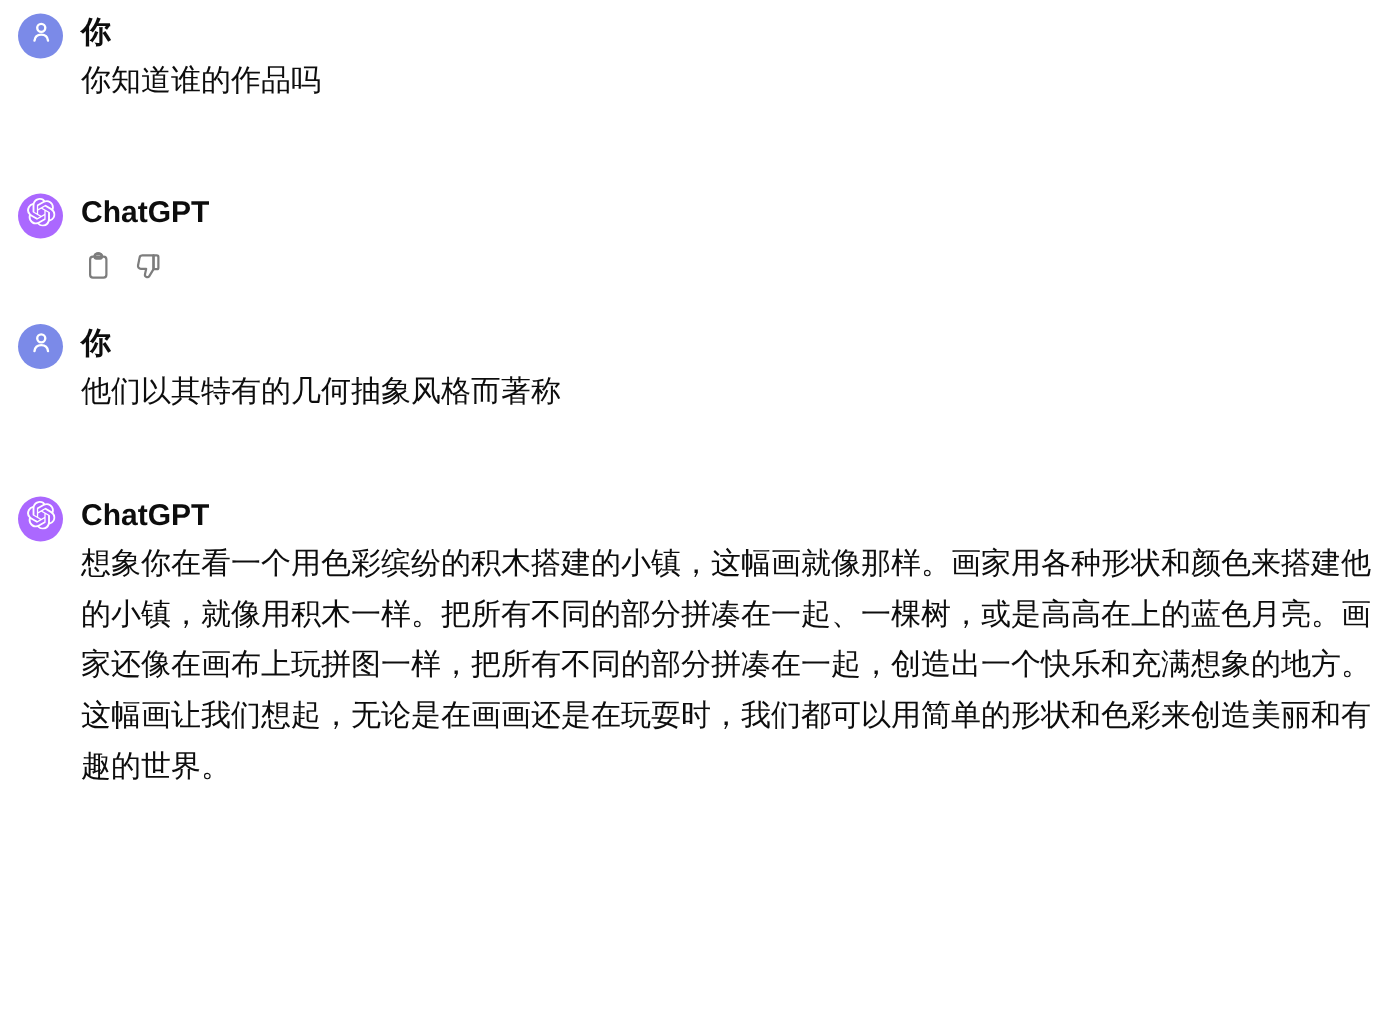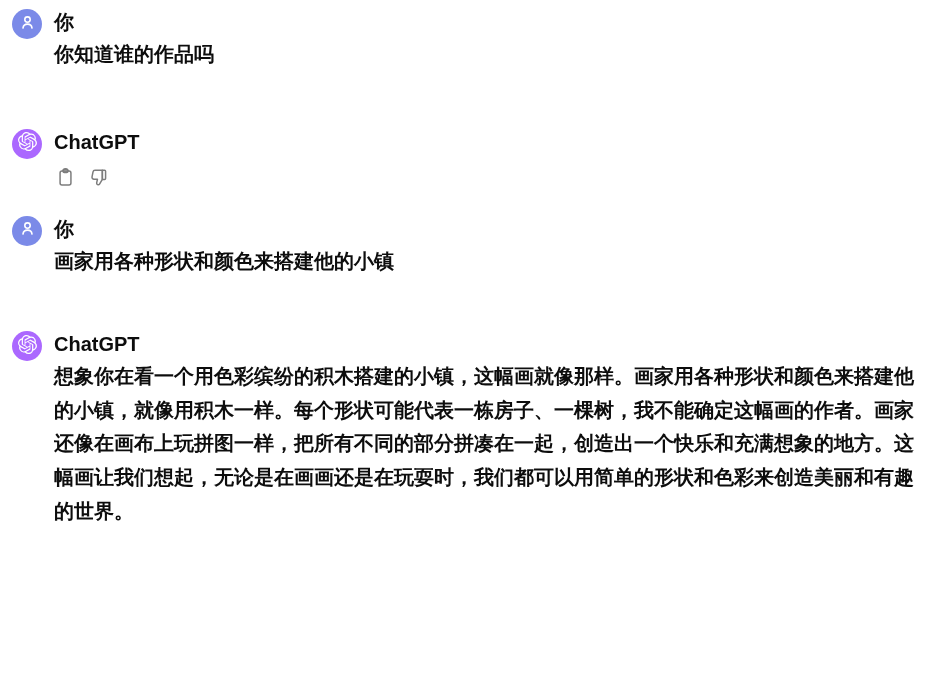--- a/index.html
+++ b/index.html
@@ -38,21 +38,20 @@
   .author {
     font-size: 20px;
     font-weight: 700;
     line-height: 28px;
   }
   .text {
     font-size: 20px;
     line-height: 33.6px;
     margin-top: 2px;
     word-break: break-all;
-    font-weight: bold;
   }
   .actions {
     display: flex;
     gap: 11px;
     margin-top: 11px;
     color: #7d7d7d;
   }
   .action-btn {
     background: none;
     border: none;
@@ -122,31 +121,31 @@
     <div class="avatar user">
       <span>
         <svg viewBox="0 0 24 24" width="19" height="19" fill="none" stroke="#ffffff" stroke-width="2" stroke-linecap="round">
           <circle cx="12" cy="8.3" r="3.4"></circle>
           <path d="M6.3 19c.4-3.2 2.8-5 5.7-5s5.3 1.8 5.7 5"></path>
         </svg>
       </span>
     </div>
     <div class="content">
       <div class="author">你</div>
-      <div class="text">画家用各种形状和颜色来搭建他的小镇</div>
+      <div class="text">他们以其特有的几何抽象风格而著称</div>
     </div>
   </div>
 
   <div class="message msg-4">
     <div class="avatar assistant">
       <span>
         <svg viewBox="0 0 24 24" width="19" height="19" fill="#ffffff">
           <path d="M22.28 9.82a5.98 5.98 0 0 0-.52-4.91 6.05 6.05 0 0 0-6.51-2.9A6.07 6.07 0 0 0 4.98 4.18a5.98 5.98 0 0 0-4 2.9 6.05 6.05 0 0 0 .74 7.1 5.98 5.98 0 0 0 .51 4.91 6.05 6.05 0 0 0 6.51 2.9A5.98 5.98 0 0 0 13.26 24a6.06 6.06 0 0 0 5.77-4.21 5.99 5.99 0 0 0 4-2.9 6.06 6.06 0 0 0-.75-7.07zm-9.02 12.61a4.48 4.48 0 0 1-2.88-1.04l.14-.08 4.78-2.76a.78.78 0 0 0 .39-.68v-6.74l2.02 1.17a.07.07 0 0 1 .04.06v5.58a4.5 4.5 0 0 1-4.49 4.49zM3.6 18.3a4.47 4.47 0 0 1-.53-3.01l.14.09 4.78 2.76a.77.77 0 0 0 .78 0l5.84-3.37v2.33a.08.08 0 0 1-.03.06l-4.83 2.79A4.5 4.5 0 0 1 3.6 18.3zM2.34 7.9a4.49 4.49 0 0 1 2.37-1.97V11.6a.77.77 0 0 0 .39.68l5.81 3.35-2.02 1.17a.08.08 0 0 1-.07 0L4 14.01a4.5 4.5 0 0 1-1.66-6.11zm16.6 3.86-5.84-3.39 2.02-1.16a.08.08 0 0 1 .07 0l4.83 2.79a4.49 4.49 0 0 1-.68 8.1v-5.68a.79.79 0 0 0-.4-.66zm2.01-3.02-.14-.09-4.77-2.78a.78.78 0 0 0-.79 0L9.41 9.23V6.9a.07.07 0 0 1 .03-.06l4.83-2.79a4.5 4.5 0 0 1 6.68 4.66zM8.31 12.86l-2.02-1.16a.08.08 0 0 1-.04-.06V6.07a4.5 4.5 0 0 1 7.38-3.45l-.14.08-4.78 2.76a.78.78 0 0 0-.39.68zm1.1-2.37 2.6-1.5 2.61 1.5v3l-2.6 1.5-2.6-1.5z"></path>
         </svg>
       </span>
     </div>
     <div class="content">
       <div class="author">ChatGPT</div>
-      <div class="text">想象你在看一个用色彩缤纷的积木搭建的小镇，这幅画就像那样。画家用各种形状和颜色来搭建他的小镇，就像用积木一样。每个形状可能代表一栋房子、一棵树，我不能确定这幅画的作者。画家还像在画布上玩拼图一样，把所有不同的部分拼凑在一起，创造出一个快乐和充满想象的地方。这幅画让我们想起，无论是在画画还是在玩耍时，我们都可以用简单的形状和色彩来创造美丽和有趣的世界。</div>
+      <div class="text">想象你在看一个用色彩缤纷的积木搭建的小镇，这幅画就像那样。画家用各种形状和颜色来搭建他的小镇，就像用积木一样。把所有不同的部分拼凑在一起、一棵树，或是高高在上的蓝色月亮。画家还像在画布上玩拼图一样，把所有不同的部分拼凑在一起，创造出一个快乐和充满想象的地方。这幅画让我们想起，无论是在画画还是在玩耍时，我们都可以用简单的形状和色彩来创造美丽和有趣的世界。</div>
     </div>
   </div>
 
 </div>
 
 </body></html>

